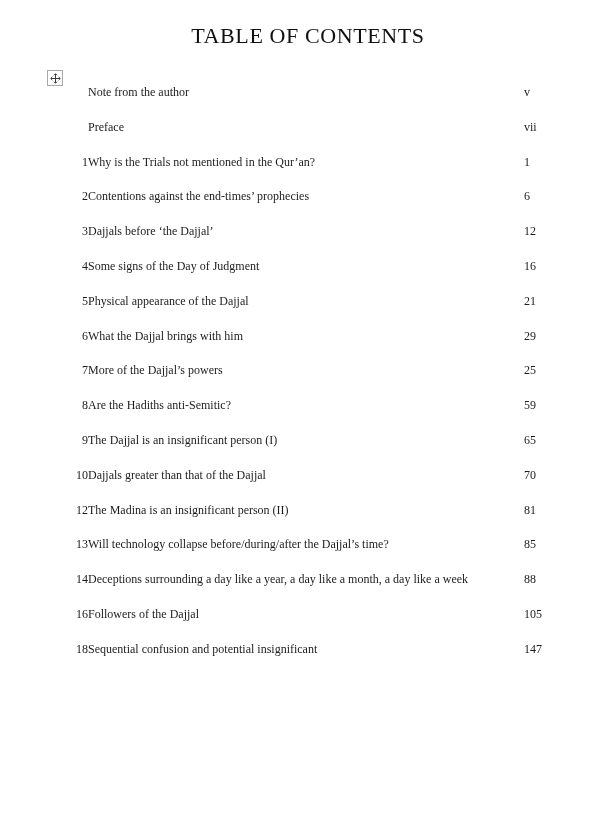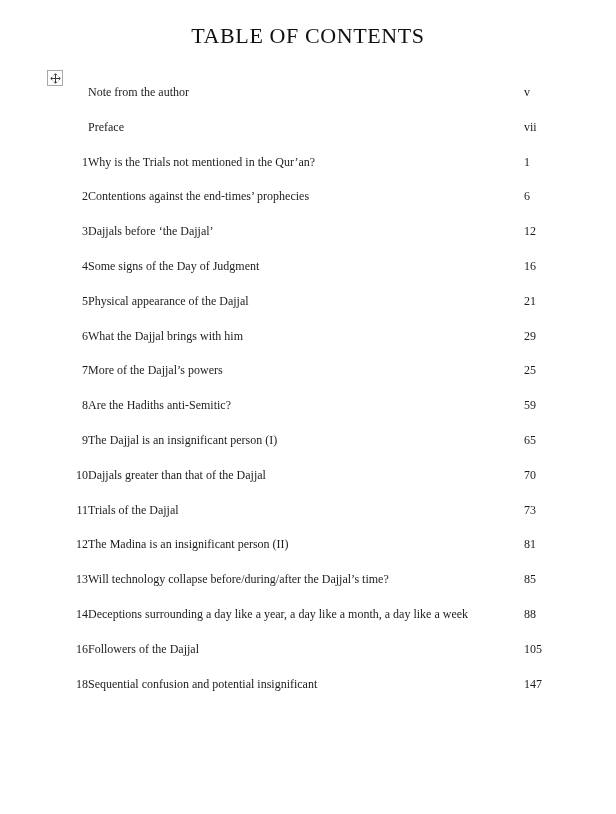--- a/index.html
+++ b/index.html
@@ -180,25 +180,20 @@
         <td class="col-num">9</td>
         <td class="col-title">The Dajjal is an insignificant person (I)</td>
         <td class="col-page">65</td>
       </tr>
       <tr>
         <td class="col-num">10</td>
         <td class="col-title">Dajjals greater than that of the Dajjal</td>
         <td class="col-page">70</td>
       </tr>
       <tr>
-        <td class="col-num">11</td>
-        <td class="col-title">Trials of the Dajjal</td>
-        <td class="col-page">73</td>
-      </tr>
-      <tr>
         <td class="col-num">12</td>
         <td class="col-title">The Madina is an insignificant person (II)</td>
         <td class="col-page">81</td>
       </tr>
       <tr>
         <td class="col-num">13</td>
         <td class="col-title">Will technology collapse before/during/after the Dajjal’s time?</td>
         <td class="col-page">85</td>
       </tr>
       <tr class="wrap-row">

